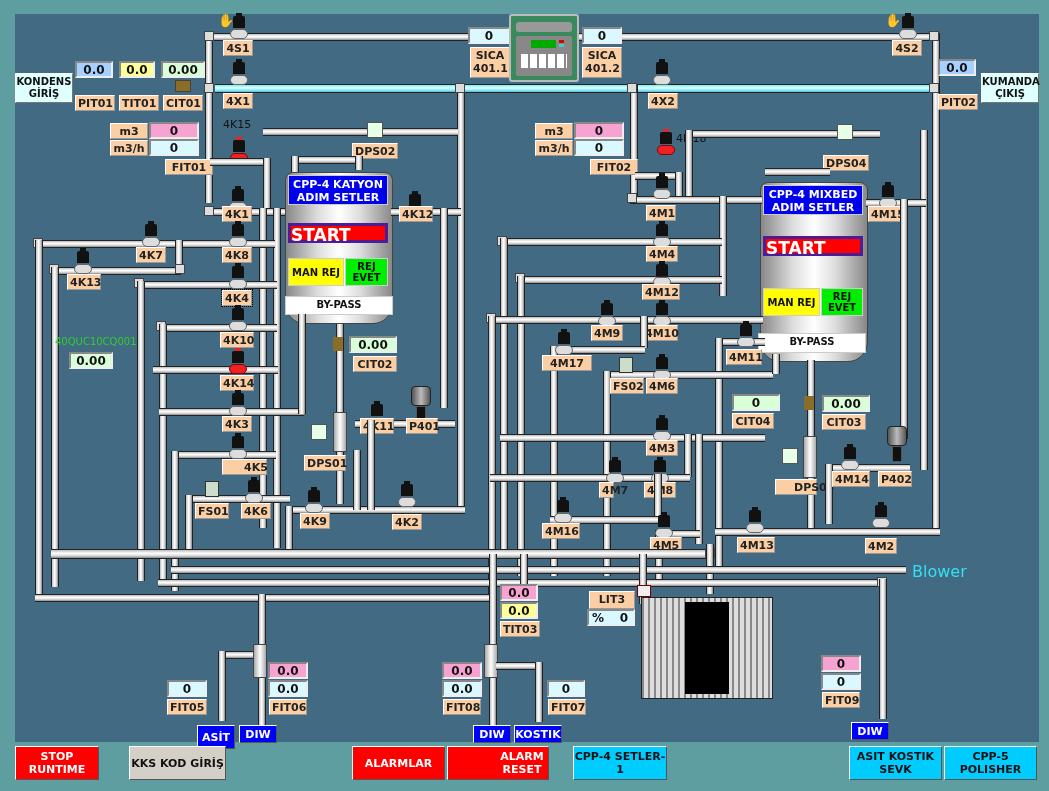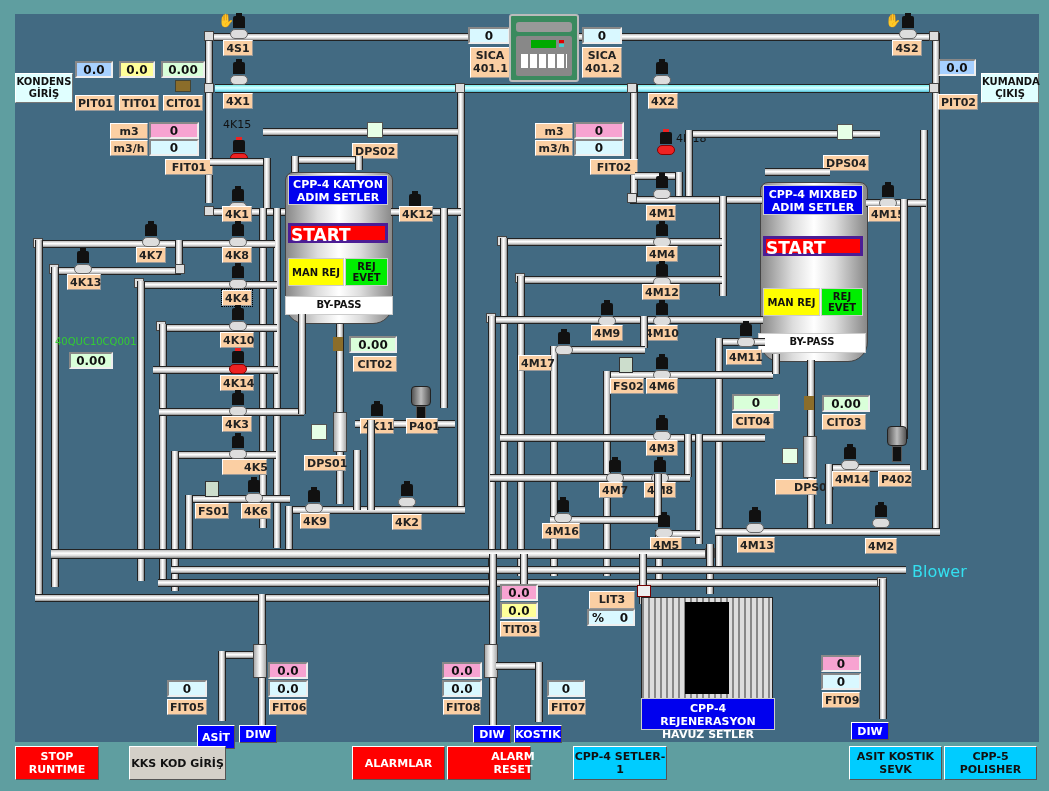--- a/index.html
+++ b/index.html
@@ -352,21 +352,21 @@
     </div>
   <div class="tag" style="left:627px;top:311px;width:36px;">4M10</div>
   <div class="pipe-v" style="left:625px;top:302px;height:32px;"></div>
 
   <div class="pipe-h" style="left:535px;top:332px;width:95px;"></div>
   <div class="pipe-v" style="left:535px;top:332px;height:230px;"></div>
   <div class="valve" style="left:540px;top:318px;">
       <div class="act"></div>
       <div class="body"></div>
     </div>
-  <div class="tag" style="left:503px;top:341px;width:34px;">4M17</div>
+  <div class="tag" style="left:527px;top:341px;width:50px;">4M17</div>
 
   <div class="pipe-h" style="left:700px;top:324px;width:50px;"></div>
   <div class="pipe-v" style="left:700px;top:324px;height:230px;"></div>
   <div class="valve" style="left:722px;top:310px;">
       <div class="act"></div>
       <div class="body"></div>
     </div>
   <div class="tag" style="left:711px;top:335px;width:36px;">4M11</div>
 
   <div class="pipe-h" style="left:588px;top:357px;width:170px;"></div>
@@ -390,21 +390,21 @@
     </div>
   <div class="tag" style="left:631px;top:426px;width:32px;">4M3</div>
   <div class="pipe-v" style="left:669px;top:420px;height:43px;"></div>
   <div class="pipe-v" style="left:680px;top:420px;height:110px;"></div>
 
   <div class="pipe-h" style="left:475px;top:460px;width:200px;"></div>
   <div class="valve" style="left:591px;top:446px;">
       <div class="act"></div>
       <div class="body"></div>
     </div>
-  <div class="tag" style="left:584px;top:468px;width:24px;">4M7</div>
+  <div class="tag" style="left:584px;top:468px;width:15px;">4M7</div>
   <div class="valve" style="left:636px;top:446px;">
       <div class="act"></div>
       <div class="body"></div>
     </div>
   <div class="tag" style="left:629px;top:468px;width:32px;">4M8</div>
   <div class="pipe-v" style="left:639px;top:460px;height:42px;"></div>
 
   <div class="pipe-h" style="left:535px;top:502px;width:110px;"></div>
   <div class="valve" style="left:539px;top:486px;">
       <div class="act"></div>
@@ -496,27 +496,26 @@
   <div class="tag" style="left:574px;top:577px;width:46px;height:18px;line-height:16px;">LIT3</div>
   <div class="val v-cyan" style="left:572px;top:595px;width:48px;text-align:left;padding-left:3px;">
     <span>%</span>
     <span style="position:absolute;right:5px;">0</span>
   </div>
   <div class="abs" style="left:622px;top:571px;width:12px;height:10px;background:#eee;border:1px solid #700;"></div>
 
   <div class="abs" style="left:626px;top:583px;width:130px;height:100px;background:repeating-linear-gradient(90deg,#888 0 2px,#ddd 2px 6px);border:1px solid #222;">
     <div class="abs" style="left:43px;top:4px;width:44px;height:92px;background:#000;"></div>
   </div>
-  <div class="tank-title" style="left:626px;top:684px;width:134px;height:32px;line-height:13px;padding-top:3px;cursor:pointer;">CPP-4 REJENERASYON HAVUZ  SETLER</div>
 
   <div class="val v-pink" style="left:806px;top:641px;width:40px;">0</div>
   <div class="val v-cyan" style="left:806px;top:659px;width:40px;">0</div>
   <div class="tag" style="left:807px;top:678px;width:38px;">FIT09</div>
   <div class="btn b-blue" style="left:836px;top:708px;width:38px;height:18px;">DIW</div>
 
   <div class="btn b-red" style="left:0px;top:732px;width:84px;height:34px;">STOP RUNTIME</div>
   <div class="btn b-gray" style="left:114px;top:732px;width:97px;height:34px;">KKS KOD GİRİŞ</div>
   <div class="btn b-red" style="left:337px;top:732px;width:93px;height:34px;">ALARMLAR</div>
-  <div class="btn b-red" style="left:432px;top:732px;width:84px;height:34px;padding-left:48px;">ALARM RESET</div>
+  <div class="btn b-red" style="left:432px;top:732px;width:102px;height:34px;padding-left:48px;">ALARM RESET</div>
   <div class="btn b-cyan" style="left:558px;top:732px;width:94px;height:34px;">CPP-4 SETLER-1</div>
   <div class="btn b-cyan" style="left:834px;top:732px;width:93px;height:34px;">ASIT  KOSTIK SEVK</div>
   <div class="btn b-cyan" style="left:929px;top:732px;width:93px;height:34px;">CPP-5 POLISHER</div>
 </div>
 
 </body></html>

